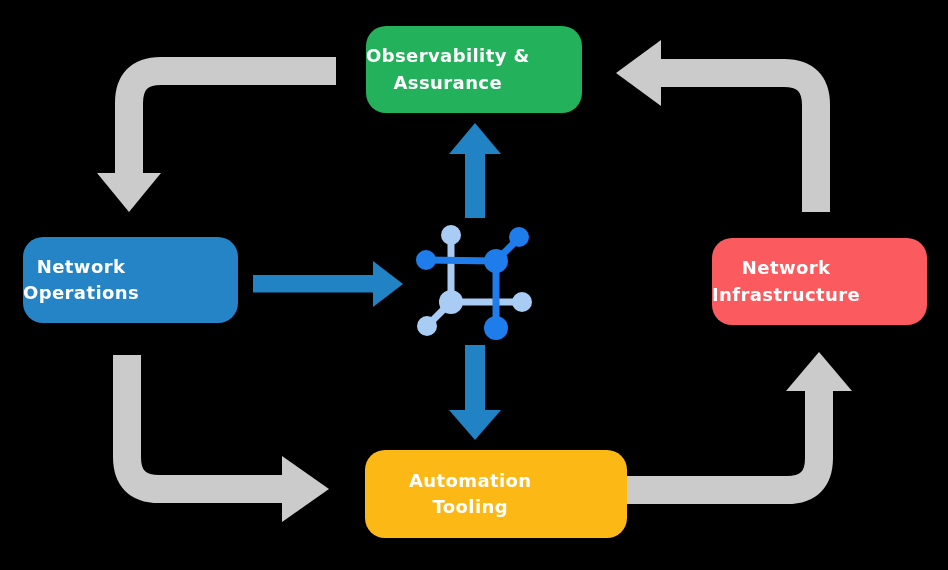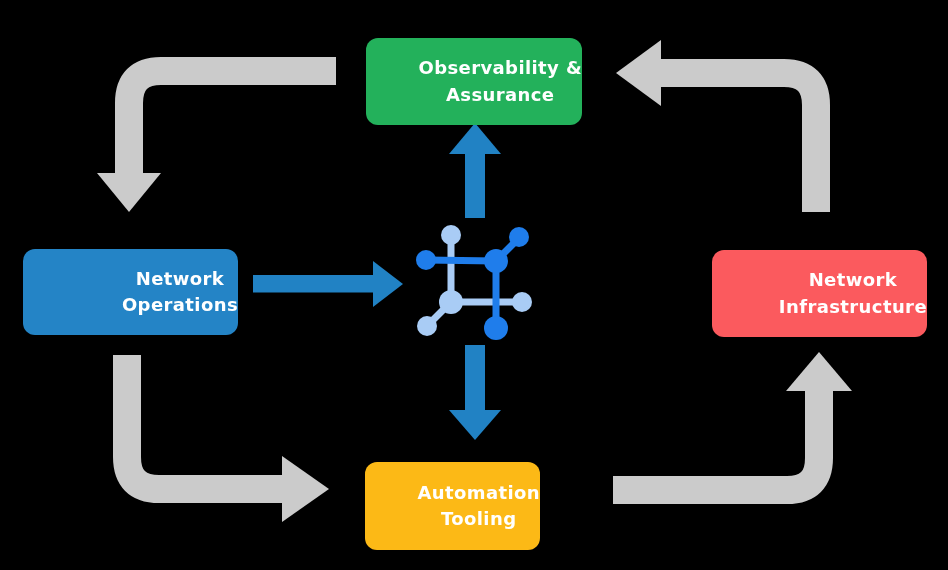--- a/index.html
+++ b/index.html
@@ -15,39 +15,38 @@
     overflow: hidden;
     font-family: "DejaVu Sans", "Liberation Sans", sans-serif;
   }
   #arrow-layer {
     position: absolute;
     left: 0; top: 0;
     width: 948px; height: 570px;
   }
   .node-box {
     position: absolute;
-    border-radius: 12px;
+    border-radius: 20px;
     display: flex;
     align-items: center;
-    justify-content: flex-end;
+    justify-content: flex-start;
     text-align: center;
-    margin-top: 12px;
   }
   .node-label {
     color: #ffffff;
     font-size: 18px;
     font-weight: 600;
     letter-spacing: 0.4px;
     line-height: 1.45;
     white-space: pre-line;
   }
   #node-observability { left: 366px; top: 26px;  width: 216px; height: 87px; }
   #node-operations    { left: 23px;  top: 237px; width: 215px; height: 86px; }
   #node-infrastructure{ left: 712px; top: 238px; width: 215px; height: 87px; }
-  #node-automation    { left: 365px; top: 450px; width: 175px; height: 88px; }
+  #node-automation    { left: 365px; top: 450px; width: 218px; height: 88px; padding-left: 44px; }
   #center-icon {
     position: absolute;
     left: 410px; top: 220px;
     width: 130px; height: 130px;
   }
 </style>
 </head>
 <body>
 
 <div id="canvas" style="background-color: rgb(0, 0, 0);">

